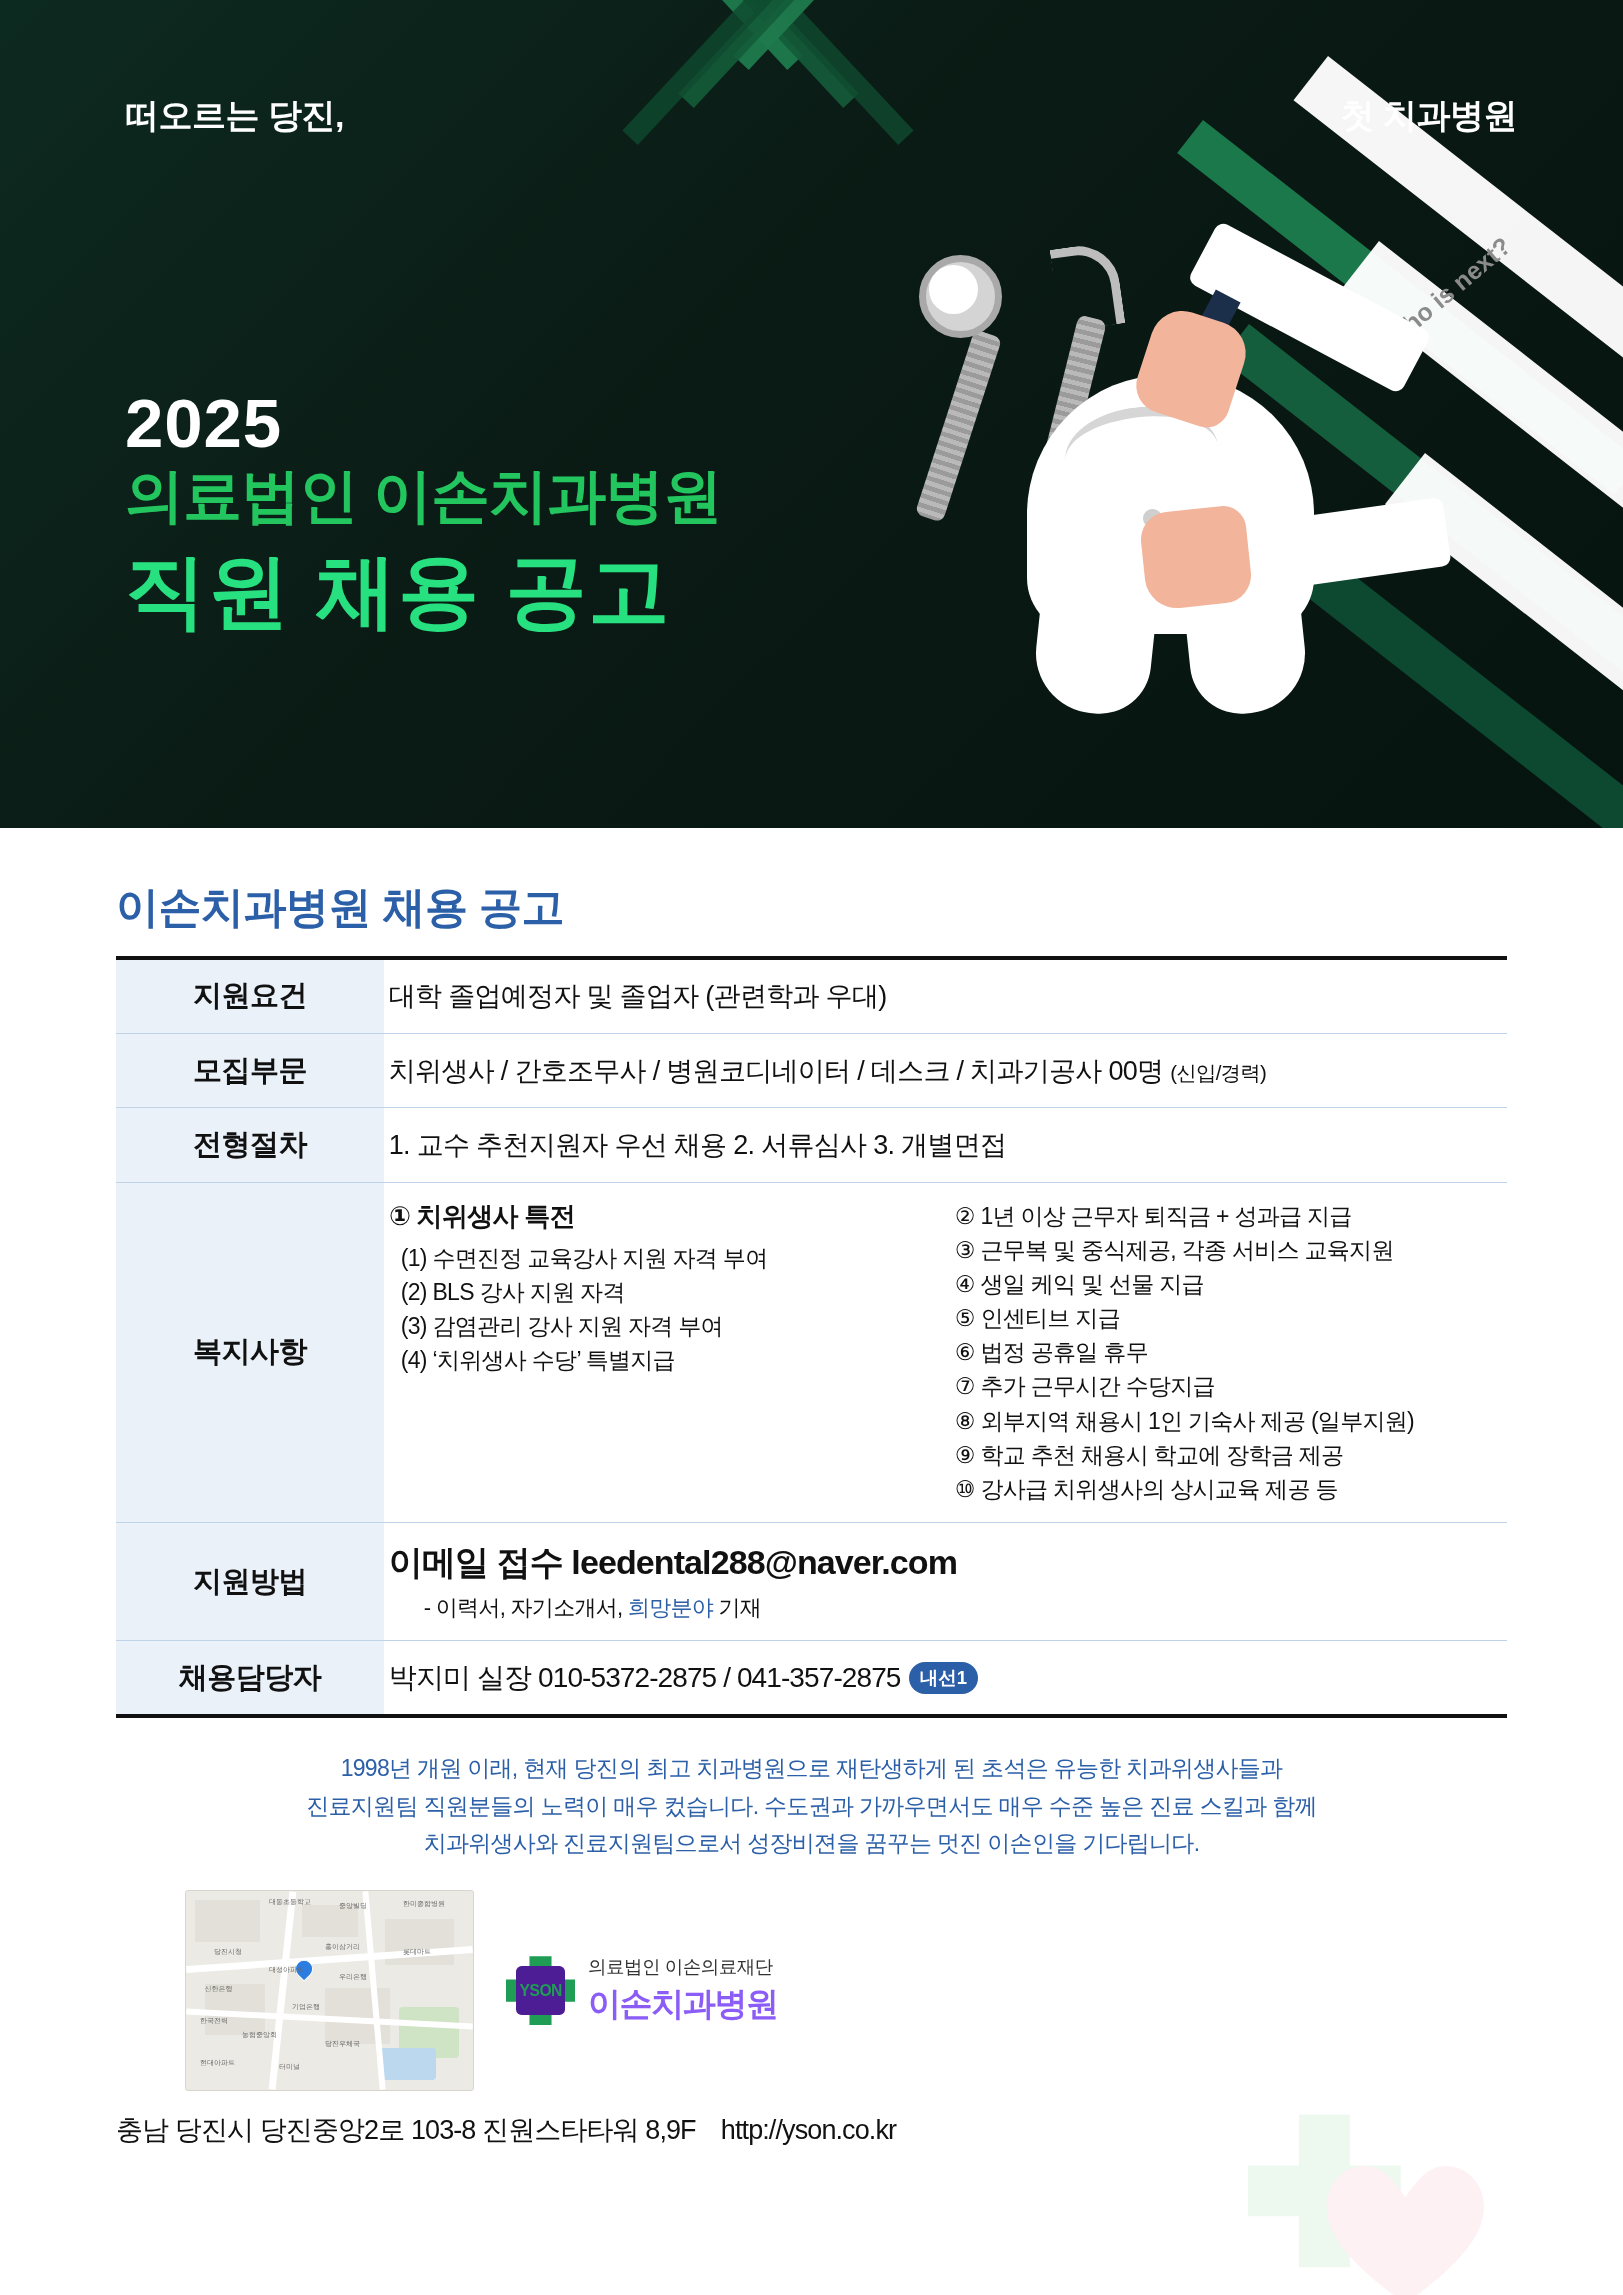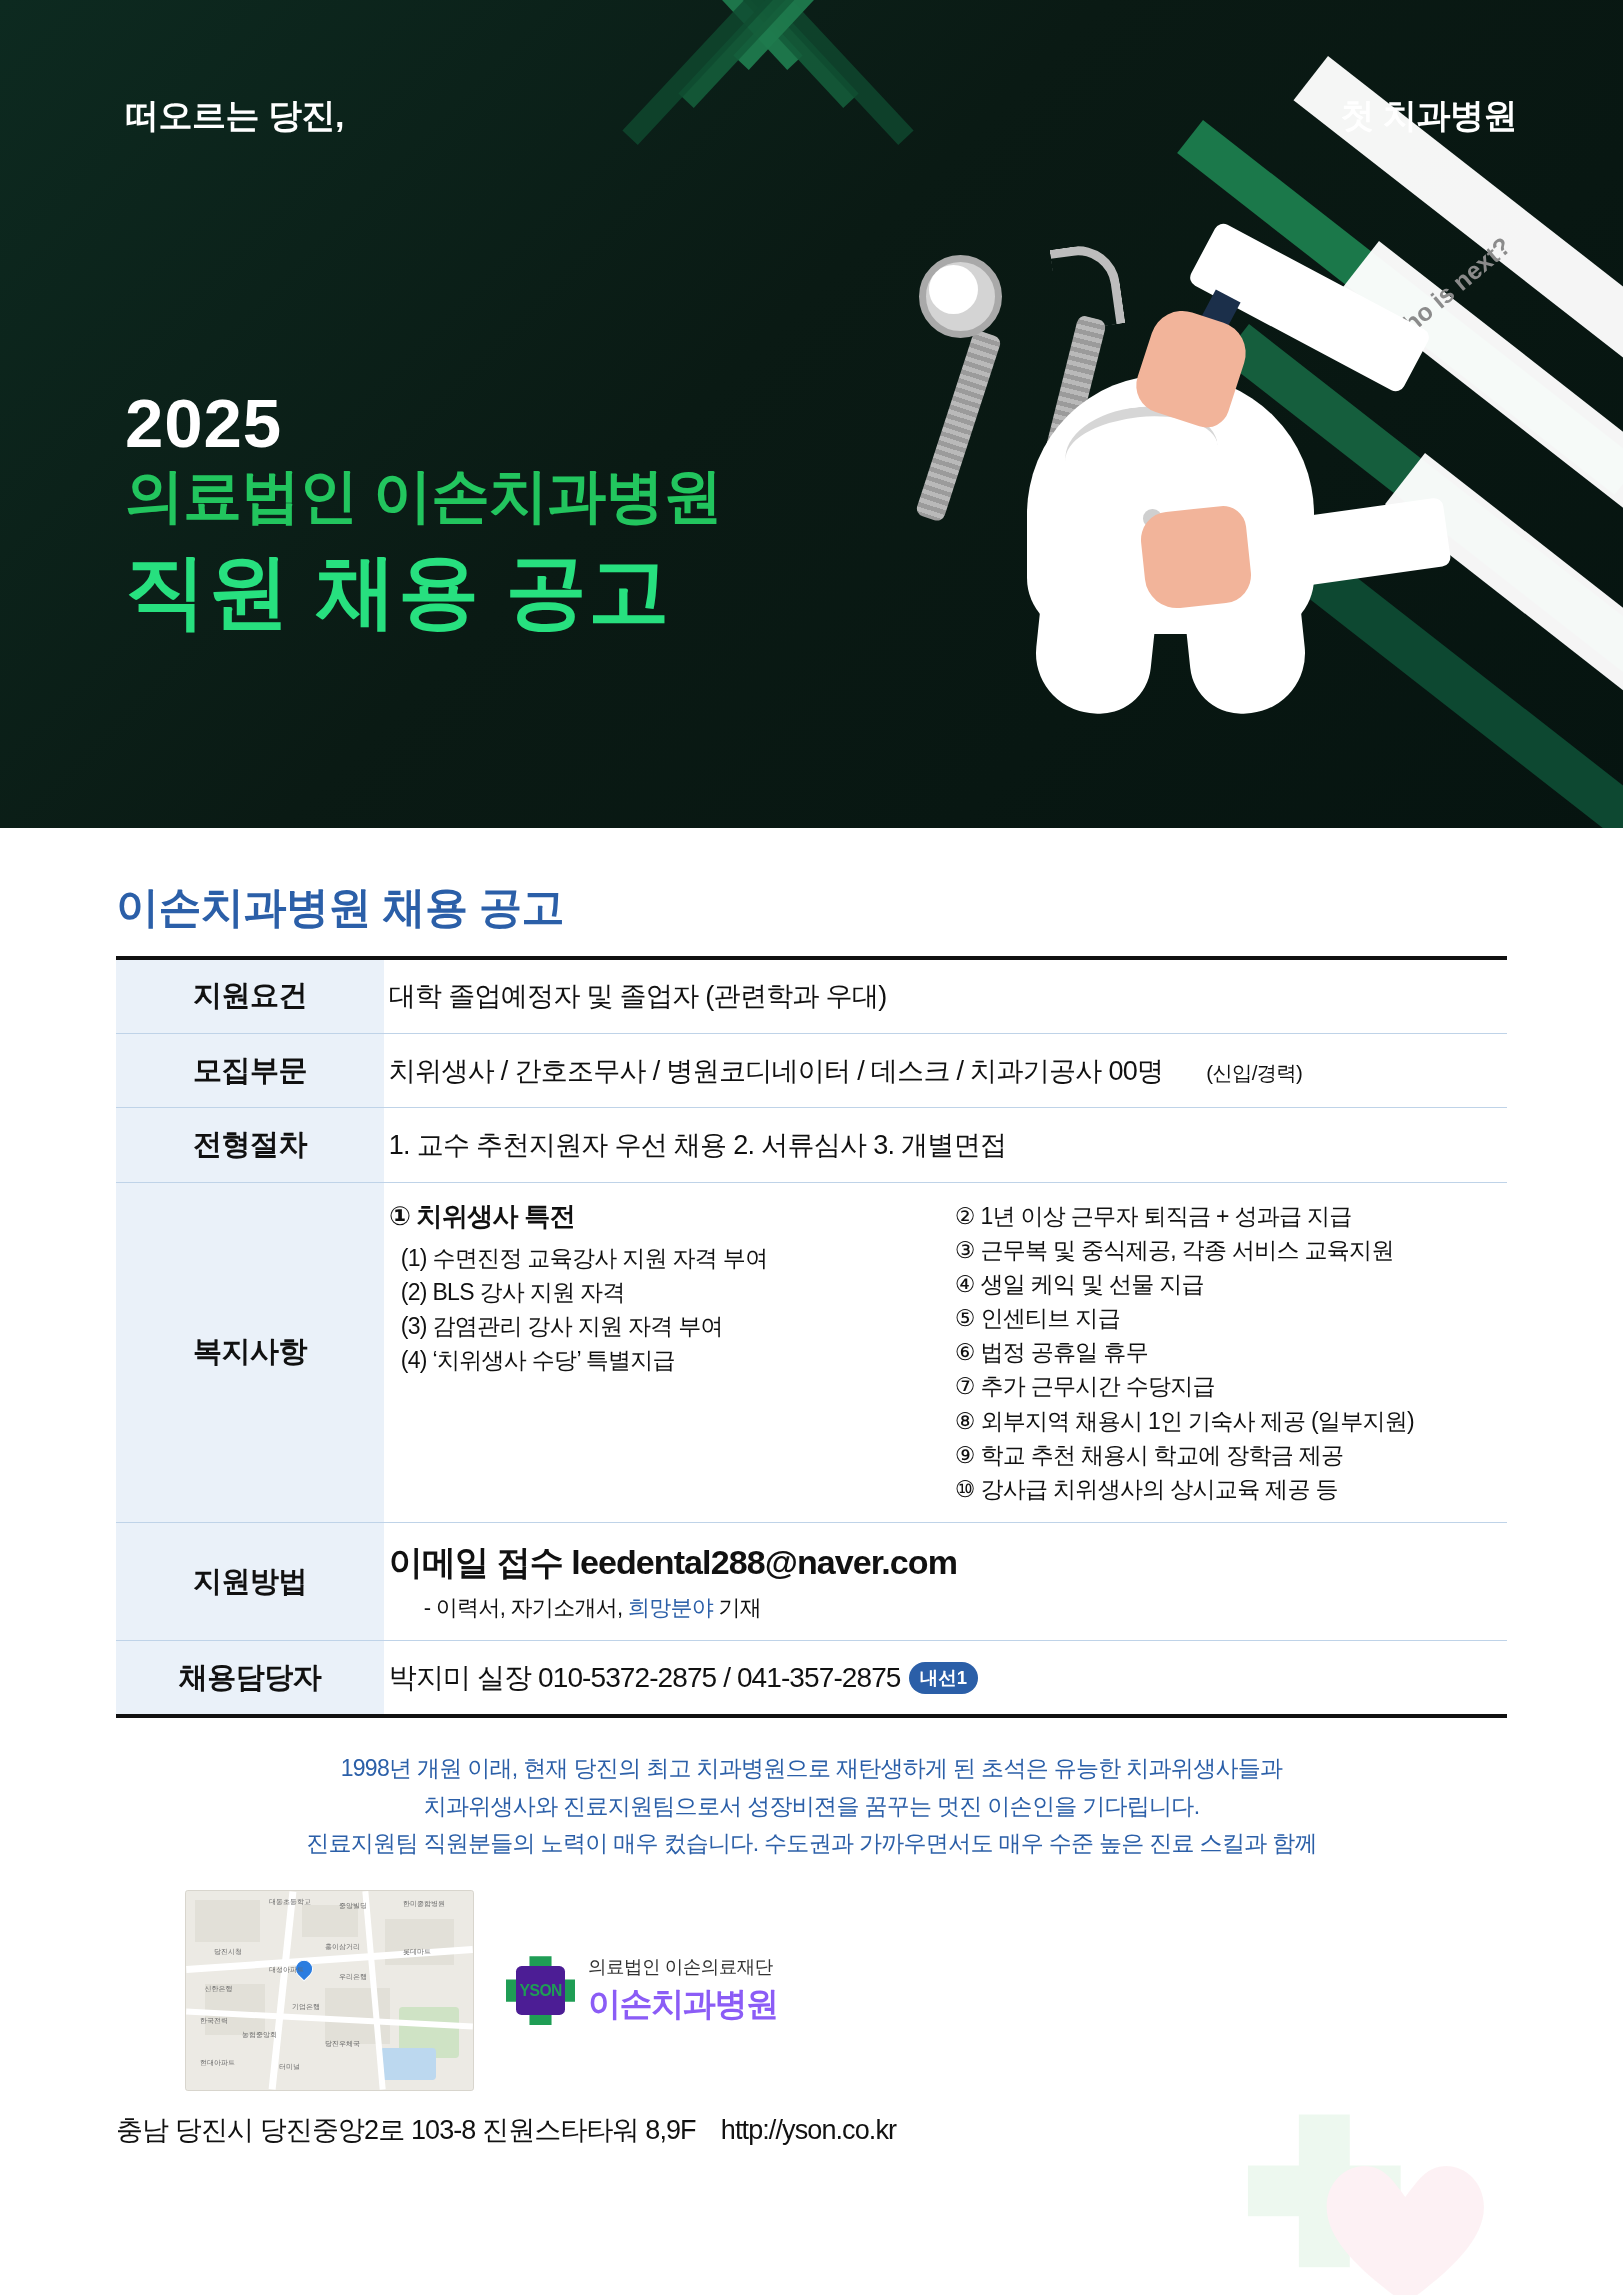--- a/index.html
+++ b/index.html
@@ -243,21 +243,21 @@
     font-weight: 800;
     color: #111111;
     letter-spacing: -0.5px;
   }
   td.val {
     padding-left: 30.5px;
     font-size: 27px;
     color: #111111;
     letter-spacing: -0.7px;
   }
-  .small-paren { font-size: 20.4px; margin-left: 36px; }
+  .small-paren { font-size: 20.4px; }
 
   .benefits { display: flex; gap: 18.5px; }
   .ben-col { flex: 1; }
   .ben-head {
     font-size: 26px; font-weight: 800; color:#111; letter-spacing:-0.7px;
     margin-bottom: 6.5px;
   }
   .ben-li {
     font-size: 23px; color:#111; letter-spacing:-0.7px; line-height: 1.48;
     padding-left: 12px;
@@ -470,22 +470,22 @@
           <span>박지미 실장  010-5372-2875 / 041-357-2875</span>
           <span class="ext-badge">내선1</span>
         </div>
       </td>
     </tr>
   </tbody>
     </table>
 
   <div class="footer-note">
     <div>1998년 개원 이래, 현재 당진의 최고 치과병원으로 재탄생하게 된 초석은 유능한 치과위생사들과</div>
+    <div>진료지원팀 직원분들의 노력이 매우 컸습니다. 수도권과 가까우면서도 매우 수준 높은 진료 스킬과 함께</div>
     <div>치과위생사와 진료지원팀으로서 성장비젼을 꿈꾸는 멋진 이손인을 기다립니다.</div>
-    <div>진료지원팀 직원분들의 노력이 매우 컸습니다. 수도권과 가까우면서도 매우 수준 높은 진료 스킬과 함께</div>
   </div>
 
   <div class="footer-row">
     <div class="map">
       <div class="blk" style="left:9.3px;top:9.3px;width:65px;height:42px;"></div>
       <div class="blk" style="left:116px;top:14px;width:56px;height:32px;"></div>
       <div class="blk" style="left:199px;top:28px;width:69px;height:46px;"></div>
       <div class="blk" style="left:18.5px;top:93px;width:60px;height:51px;"></div>
       <div class="blk" style="left:139px;top:97px;width:65px;height:56px;"></div>
       <div class="green" style="left:213px;top:116px;width:60px;height:51px;"></div>

